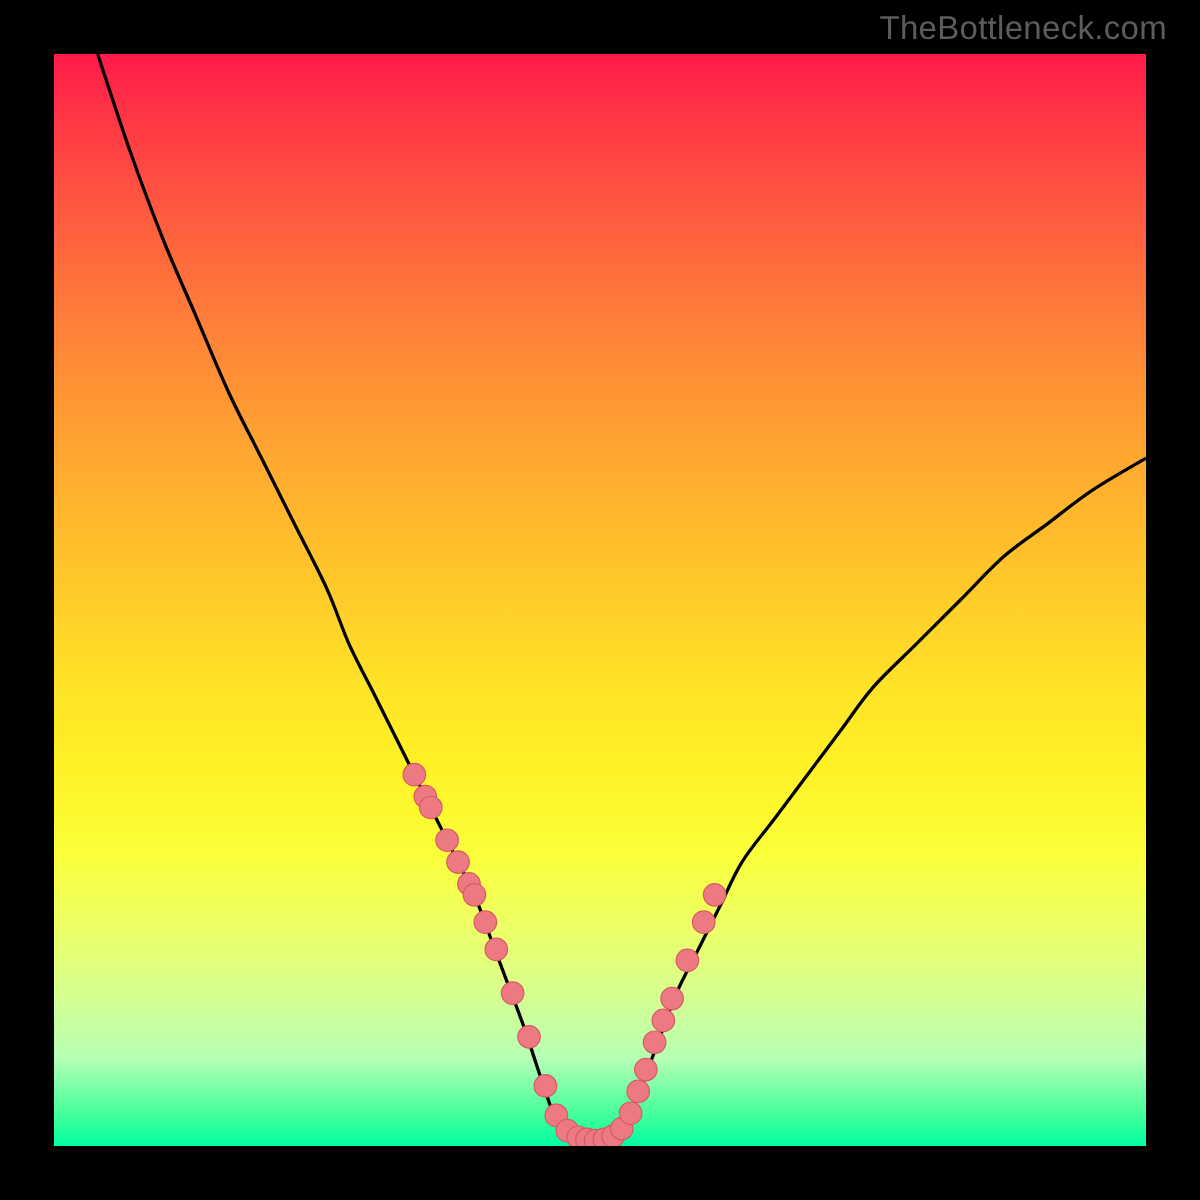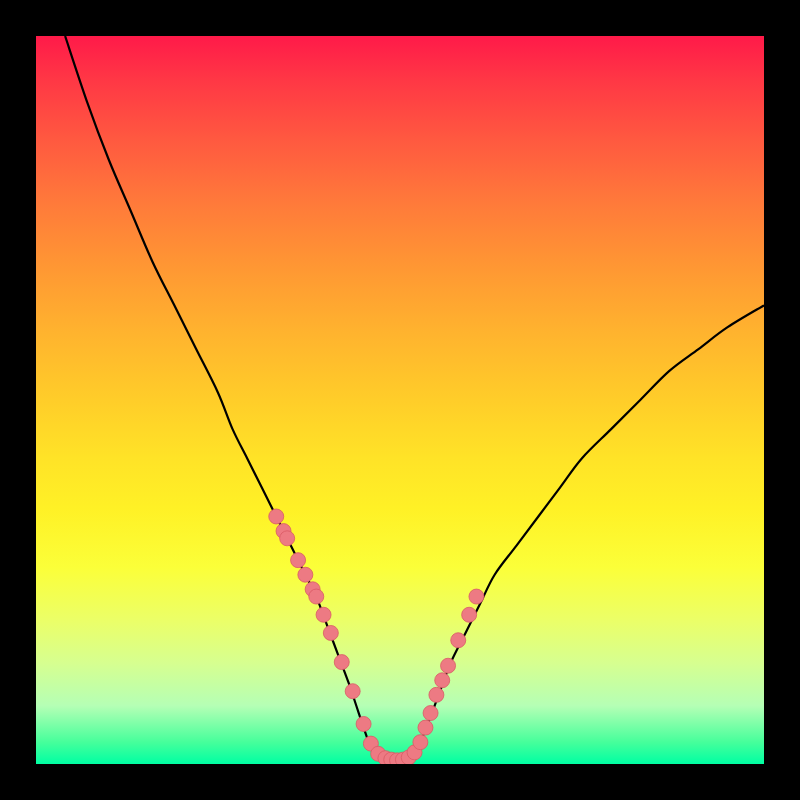--- a/index.html
+++ b/index.html
@@ -21,20 +21,21 @@
     #b5ffb5 92%,
     #46ff9b 97%,
     #00ffa3 100%)}
   .watermark{position:absolute;top:6px;right:22px;font-size:22px;font-weight:400;color:#5c5c5c;letter-spacing:.2px}
   svg.curves{position:absolute;inset:0}
 </style>
 </head>
 <body>
 
 <div class="frame">
+  <div class="watermark">TheBottleneck.com</div>
   <div class="plot">
     <div class="grad"></div>
     <svg class="curves" viewBox="0 0 728 728" preserveAspectRatio="none">
       <path id="path-left" fill="none" stroke-width="2.2" d="M 29.12 0 C 32.760000000000005 10.919999999999996 43.68000000000001 44.89333333333332 50.96000000000001 65.51999999999998 C 58.24000000000001 86.14666666666665 65.52 105.55999999999999 72.8 123.75999999999999 C 80.08 141.96 87.36 157.73333333333335 94.64 174.72000000000003 C 101.92 191.7066666666667 109.2 209.90666666666672 116.48 225.68000000000006 C 123.76 241.4533333333334 131.04 254.8 138.32 269.36 C 145.6 283.92 152.88 298.48 160.16 313.04 C 167.44 327.6 175.93333333333334 343.37333333333333 182 356.71999999999997 C 188.06666666666666 370.0666666666666 191.70666666666668 382.2 196.56 393.12 C 201.41333333333333 404.04 206.26666666666665 412.53333333333336 211.11999999999998 422.24 C 215.9733333333333 431.94666666666666 220.82666666666665 441.65333333333336 225.68 451.36 C 230.53333333333336 461.06666666666666 235.38666666666668 470.77333333333337 240.24 480.48 C 245.09333333333333 490.18666666666667 249.94666666666666 499.8933333333334 254.79999999999998 509.6 C 259.6533333333333 519.3066666666667 265.11333333333334 530.2266666666667 269.36 538.72 C 273.6066666666667 547.2133333333334 276.64000000000004 552.0666666666666 280.28000000000003 560.56 C 283.92 569.0533333333333 287.56 579.9733333333334 291.2 589.6800000000001 C 294.84 599.3866666666668 298.48 609.0933333333332 302.12 618.8 C 305.76 628.5066666666667 310.00666666666666 639.4266666666666 313.04 647.92 C 316.0733333333334 656.4133333333333 317.8933333333333 662.48 320.32 669.76 C 322.74666666666667 677.04 325.5373333333333 685.5333333333333 327.6 691.6 C 329.6626666666667 697.6666666666667 331.8466666666667 703.7333333333333 332.696 706.16" stroke="#000000"></path>
       <path id="path-floor" fill="none" stroke-width="2.2" d="M 332.696 706.16 C 333.6666666666667 707.98 336.336 714.4106666666667 338.52000000000004 717.08 C 340.70400000000006 719.7493333333334 342.7666666666667 720.9626666666667 345.8 722.176 C 348.8333333333333 723.3893333333334 353.08 724.36 356.71999999999997 724.36 C 360.35999999999996 724.36 364 723.3893333333334 367.64 722.176 C 371.28 720.9626666666667 375.76933333333335 719.7493333333334 378.56 717.08 C 381.35066666666665 714.4106666666667 383.41333333333336 707.98 384.384 706.16" stroke="#000000"></path>
       <path id="path-right" fill="none" stroke-width="2.2" d="M 384.384 706.16 C 385.84000000000003 702.52 389.844 692.8133333333334 393.12 684.32 C 396.396 675.8266666666667 400.40000000000003 664.9066666666668 404.04 655.2 C 407.68 645.4933333333333 410.7133333333333 635.7866666666666 414.96 626.0799999999999 C 419.20666666666665 616.3733333333332 424.66666666666663 606.6666666666667 429.52 596.96 C 434.37333333333333 587.2533333333333 439.22666666666663 577.5466666666667 444.08 567.84 C 448.93333333333334 558.1333333333333 452.5733333333333 548.4266666666667 458.64 538.72 C 464.70666666666665 529.0133333333333 473.20000000000005 519.3066666666667 480.48 509.6 C 487.76 499.8933333333334 495.03999999999996 490.18666666666667 502.31999999999994 480.48 C 509.5999999999999 470.77333333333337 516.88 461.06666666666666 524.16 451.36 C 531.4399999999999 441.65333333333336 537.5066666666667 431.94666666666666 546 422.24 C 554.4933333333333 412.53333333333336 565.4133333333333 402.82666666666665 575.12 393.12 C 584.8266666666667 383.41333333333336 594.5333333333333 373.70666666666665 604.24 364 C 613.9466666666667 354.29333333333335 623.6533333333333 343.37333333333333 633.36 334.88 C 643.0666666666667 326.38666666666666 652.7733333333333 320.32000000000005 662.48 313.04 C 672.1866666666667 305.76 680.6800000000001 298.48 691.6 291.2 C 702.52 283.91999999999996 721.9333333333334 273 728 269.36" stroke="#000000"></path>
       <g id="markers">
           <circle cx="240.24" cy="480.48" r="7.5" fill="#ed7a83" stroke="#d95a64" stroke-width="0.8"></circle>
           <circle cx="247.52" cy="495.03999999999996" r="7.5" fill="#ed7a83" stroke="#d95a64" stroke-width="0.8"></circle>
           <circle cx="251.15999999999997" cy="502.32" r="7.5" fill="#ed7a83" stroke="#d95a64" stroke-width="0.8"></circle>

